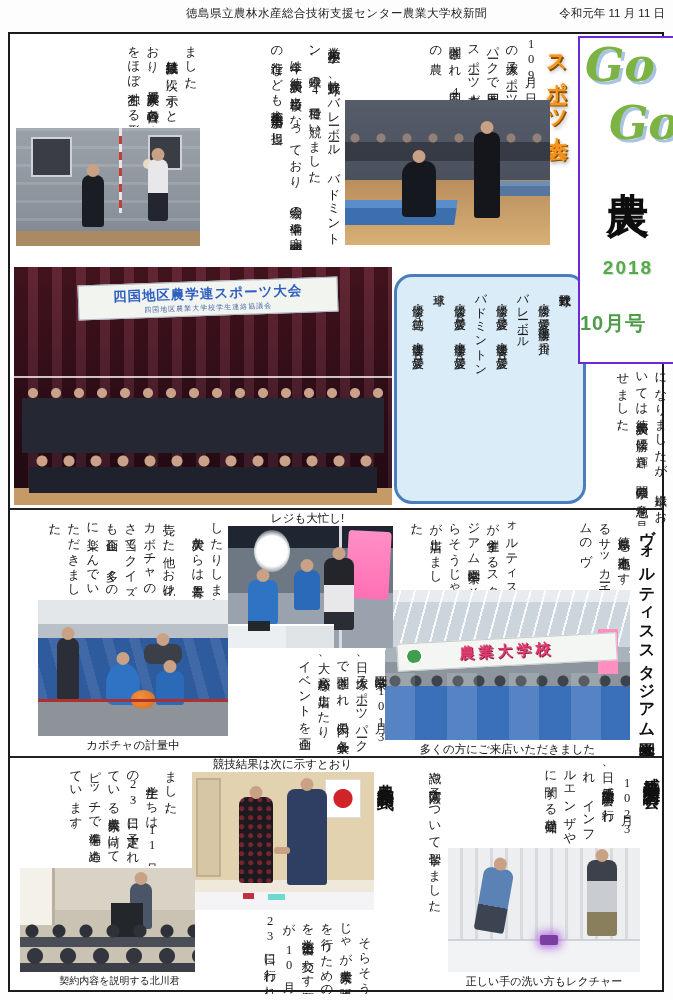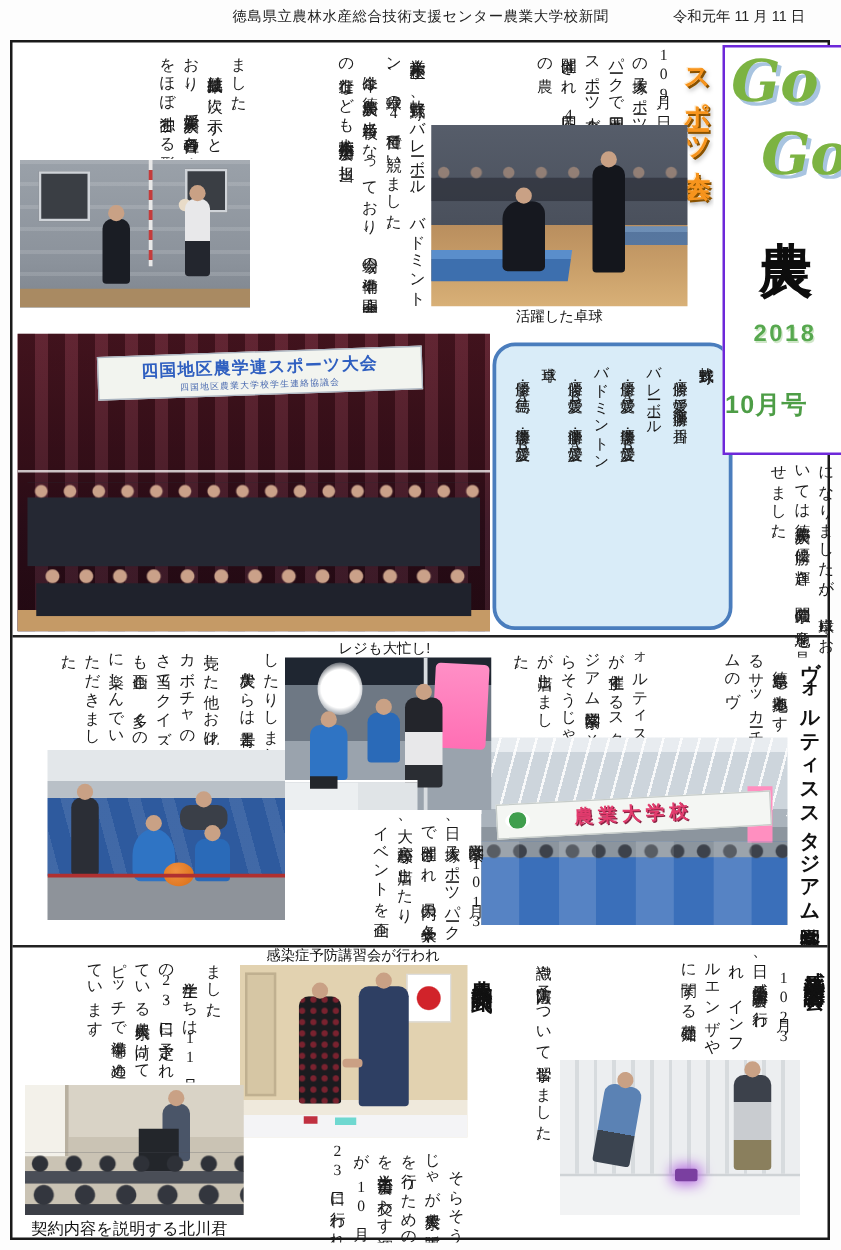--- a/index.html
+++ b/index.html
@@ -3,21 +3,21 @@
 <meta charset="utf-8">
 <style>
   html,body { margin:0; padding:0; }
   body {
     width:673px; height:1000px; position:relative; background:#fdfdfd;
     font-family:"Liberation Sans", sans-serif; overflow:hidden;
   }
   
   .masthead { position:absolute; top:6px; left:0; right:0; text-align:center;
     font-size:11.5px; color:#222; letter-spacing:.5px; }
-  .mast-date { position:absolute; top:6px; right:29px; font-size:11.5px; color:#222; }
+  .mast-date { position:absolute; top:6px; right:8px; font-size:11.5px; color:#222; }
 
   
   .frame { position:absolute; left:8px; top:32px; width:652px; height:956px;
     border:2px solid #1a1a1a; background:#fff; }
 
   .divider { position:absolute; left:0; width:100%; height:0;
     border:none; border-top:2px solid #222; margin:0; }
 
   
   .vt { position:absolute; writing-mode:vertical-rl; text-orientation:upright;
@@ -212,21 +212,20 @@
     <div class="vb-floor"></div>
   </div>
 
   <div class="ph ph-tt" style="left:335px; top:66px; width:205px; height:145px;">
     <div class="tt-crowd"></div>
     <div class="tt-table" style="left:-4%; bottom:14%; width:58%; height:17%;"></div>
     <div class="tt-table" style="right:-8%; bottom:34%; width:42%; height:10%; opacity:.8;"></div>
     <div class="fig" style="left:28%; top:42%; width:34px; height:56px; background:#16181f; border-radius:14px 10px 4px 4px;"></div>
     <div class="fig" style="left:63%; top:22%; width:26px; height:86px; background:#14161c;"></div>
   </div>
-  <div class="cap" style="left:335px; top:212px; width:205px;">活躍した卓球</div>
 
   <div class="ph ph-group" style="left:4px; top:233px; width:378px; height:238px;">
     <div class="grp-floor"></div>
     <div class="grp-line"></div>
     <div class="grp-crowd-back"></div>
     <div class="grp-crowd-front"></div>
     <div class="grp-banner">
       <div class="grp-banner-main">四国地区農学連スポーツ大会</div>
       <div class="grp-banner-sub">四国地区農業大学校学生連絡協議会</div>
     </div>
@@ -264,20 +263,21 @@
   <div class="vt" style="left:375px; top:480px; width:136px; height:80px;">ォルティスが主催するスタジアム学園祭にそらそうじゃが出店しました。</div>
 
   <div class="ph ph-std" style="left:375px; top:556px; width:245px; height:150px;">
     <div class="std-truss"></div>
     <div class="std-flag"></div>
     <div class="std-banner">
       <span class="std-banner-text">農業大学校</span>
     </div>
     <div class="std-crowd"></div>
   </div>
+  <div class="cap" style="left:375px; top:708px; width:245px;">多くの方にご来店いただきました</div>
 
   <div class="cap" style="left:210px; top:477px; width:175px;">レジも大忙し!</div>
   <div class="ph ph-reg" style="left:218px; top:492px; width:165px; height:122px;">
     <div class="reg-candy"></div>
     <div class="reg-pole"></div>
     <div class="reg-flag"></div>
     <div class="fig" style="left:12%; top:44%; width:30px; height:44px; background:#2f74c4;"></div>
     <div class="fig" style="left:40%; top:36%; width:26px; height:40px; background:#2a6ab8;"></div>
     <div class="fig" style="left:58%; top:26%; width:30px; height:72px; background:linear-gradient(180deg,#23252b 0 38%,#e8e8ea 38% 75%,#2a2d33 75%);"></div>
     <div class="reg-table"></div>
@@ -292,39 +292,41 @@
 
   <div class="ph ph-pk" style="left:28px; top:566px; width:190px; height:136px;">
     <div class="pk-folds"></div>
     <div class="fig" style="left:10%; top:28%; width:22px; height:62px; background:#2b2e36;"></div>
     <div class="fig" style="left:56%; top:32%; width:38px; height:20px; background:#3a3f48; border-radius:8px;"></div>
     <div class="fig" style="left:36%; top:46%; width:34px; height:42px; background:#2f74c4; border-radius:50% 50% 20% 20%;"></div>
     <div class="fig" style="left:62%; top:52%; width:28px; height:34px; background:#2a6ab8;"></div>
     <div class="pk-pumpkin"></div>
     <div class="pk-edge"></div>
   </div>
+  <div class="cap" style="left:28px; top:704px; width:190px;">カボチャの計量中</div>
 
   <hr class="divider" style="top:722px;">
 
   <div class="vh" style="left:630px; top:730px; height:180px; font-size:17px; letter-spacing:2px;">感染症予防講習会</div>
 
   <div class="vt" style="left:440px; top:728px; width:186px; height:82px;">　10月23日、感染症予防講習会が行われ、インフルエンザや麻疹・風疹に関する基礎知</div>
 
   <div class="vt" style="left:408px; top:728px; width:26px; height:238px;">識や予防方法について学習しました。</div>
 
   <div class="ph ph-hw" style="left:438px; top:814px; width:192px; height:124px;">
     <div class="fig" style="left:16%; top:16%; width:30px; height:64px; background:linear-gradient(180deg,#5b82b4 0 60%,#3b4450 60%); transform:rotate(10deg);"></div>
     <div class="fig" style="right:12%; top:10%; width:30px; height:76px; background:linear-gradient(180deg,#3c414b 0 28%,#c9ccd0 28% 68%,#8a7f5d 68%);"></div>
     <div class="hw-counter"></div>
     <div class="hw-device"></div>
   </div>
+  <div class="cap" style="left:436px; top:940px; width:196px; font-size:11px;">正しい手の洗い方もレクチャー</div>
 
   <div class="vh" style="left:364px; top:736px; height:150px; font-size:17px; letter-spacing:2px;">農大祭調印式</div>
 
-  <div class="cap" style="left:180px; top:723px; width:185px;">感染症予防講習会が行われ</div>
+  <div class="cap" style="left:180px; top:723px; width:185px;">競技結果は次に示すとおり</div>
   <div class="ph ph-hs" style="left:182px; top:738px; width:182px; height:138px;">
     <div class="hs-door"></div>
     <div class="hs-flag"></div>
     <div class="fig" style="left:26%; top:18%; width:34px; height:86px; background:radial-gradient(circle at 30% 30%, rgba(200,40,60,.55) 0 2px, transparent 3px) 0 0/9px 9px, #1b1b1f;"></div>
     <div class="fig" style="left:52%; top:12%; width:40px; height:96px; background:#2e3f63;"></div>
     <div class="hs-arms"></div>
     <div class="hs-table"></div>
     <div class="hs-stamp"></div>
     <div class="hs-paper"></div>
   </div>
@@ -333,15 +335,15 @@
   <div class="vt" style="left:12px; top:728px; width:158px; height:104px;">ました。
 　学生たちは11月の2・3日に予定されている農大祭に向けて急ピッチで準備を進めています。</div>
 
   <div class="ph ph-cl" style="left:10px; top:834px; width:175px; height:104px;">
     <div class="cl-window"></div>
     <div class="fig" style="left:63%; top:14%; width:22px; height:46px; background:#4a5568;"></div>
     <div class="cl-podium"></div>
     <div class="cl-row cl-row1"></div>
     <div class="cl-row cl-row2"></div>
   </div>
-  <div class="cap" style="left:6px; top:940px; width:175px; font-size:13px;">契約内容を説明する北川君</div>
+  <div class="cap" style="left:22px; top:940px; width:175px; font-size:10px;">契約内容を説明する北川君</div>
 
 </div>
 
 </body></html>

